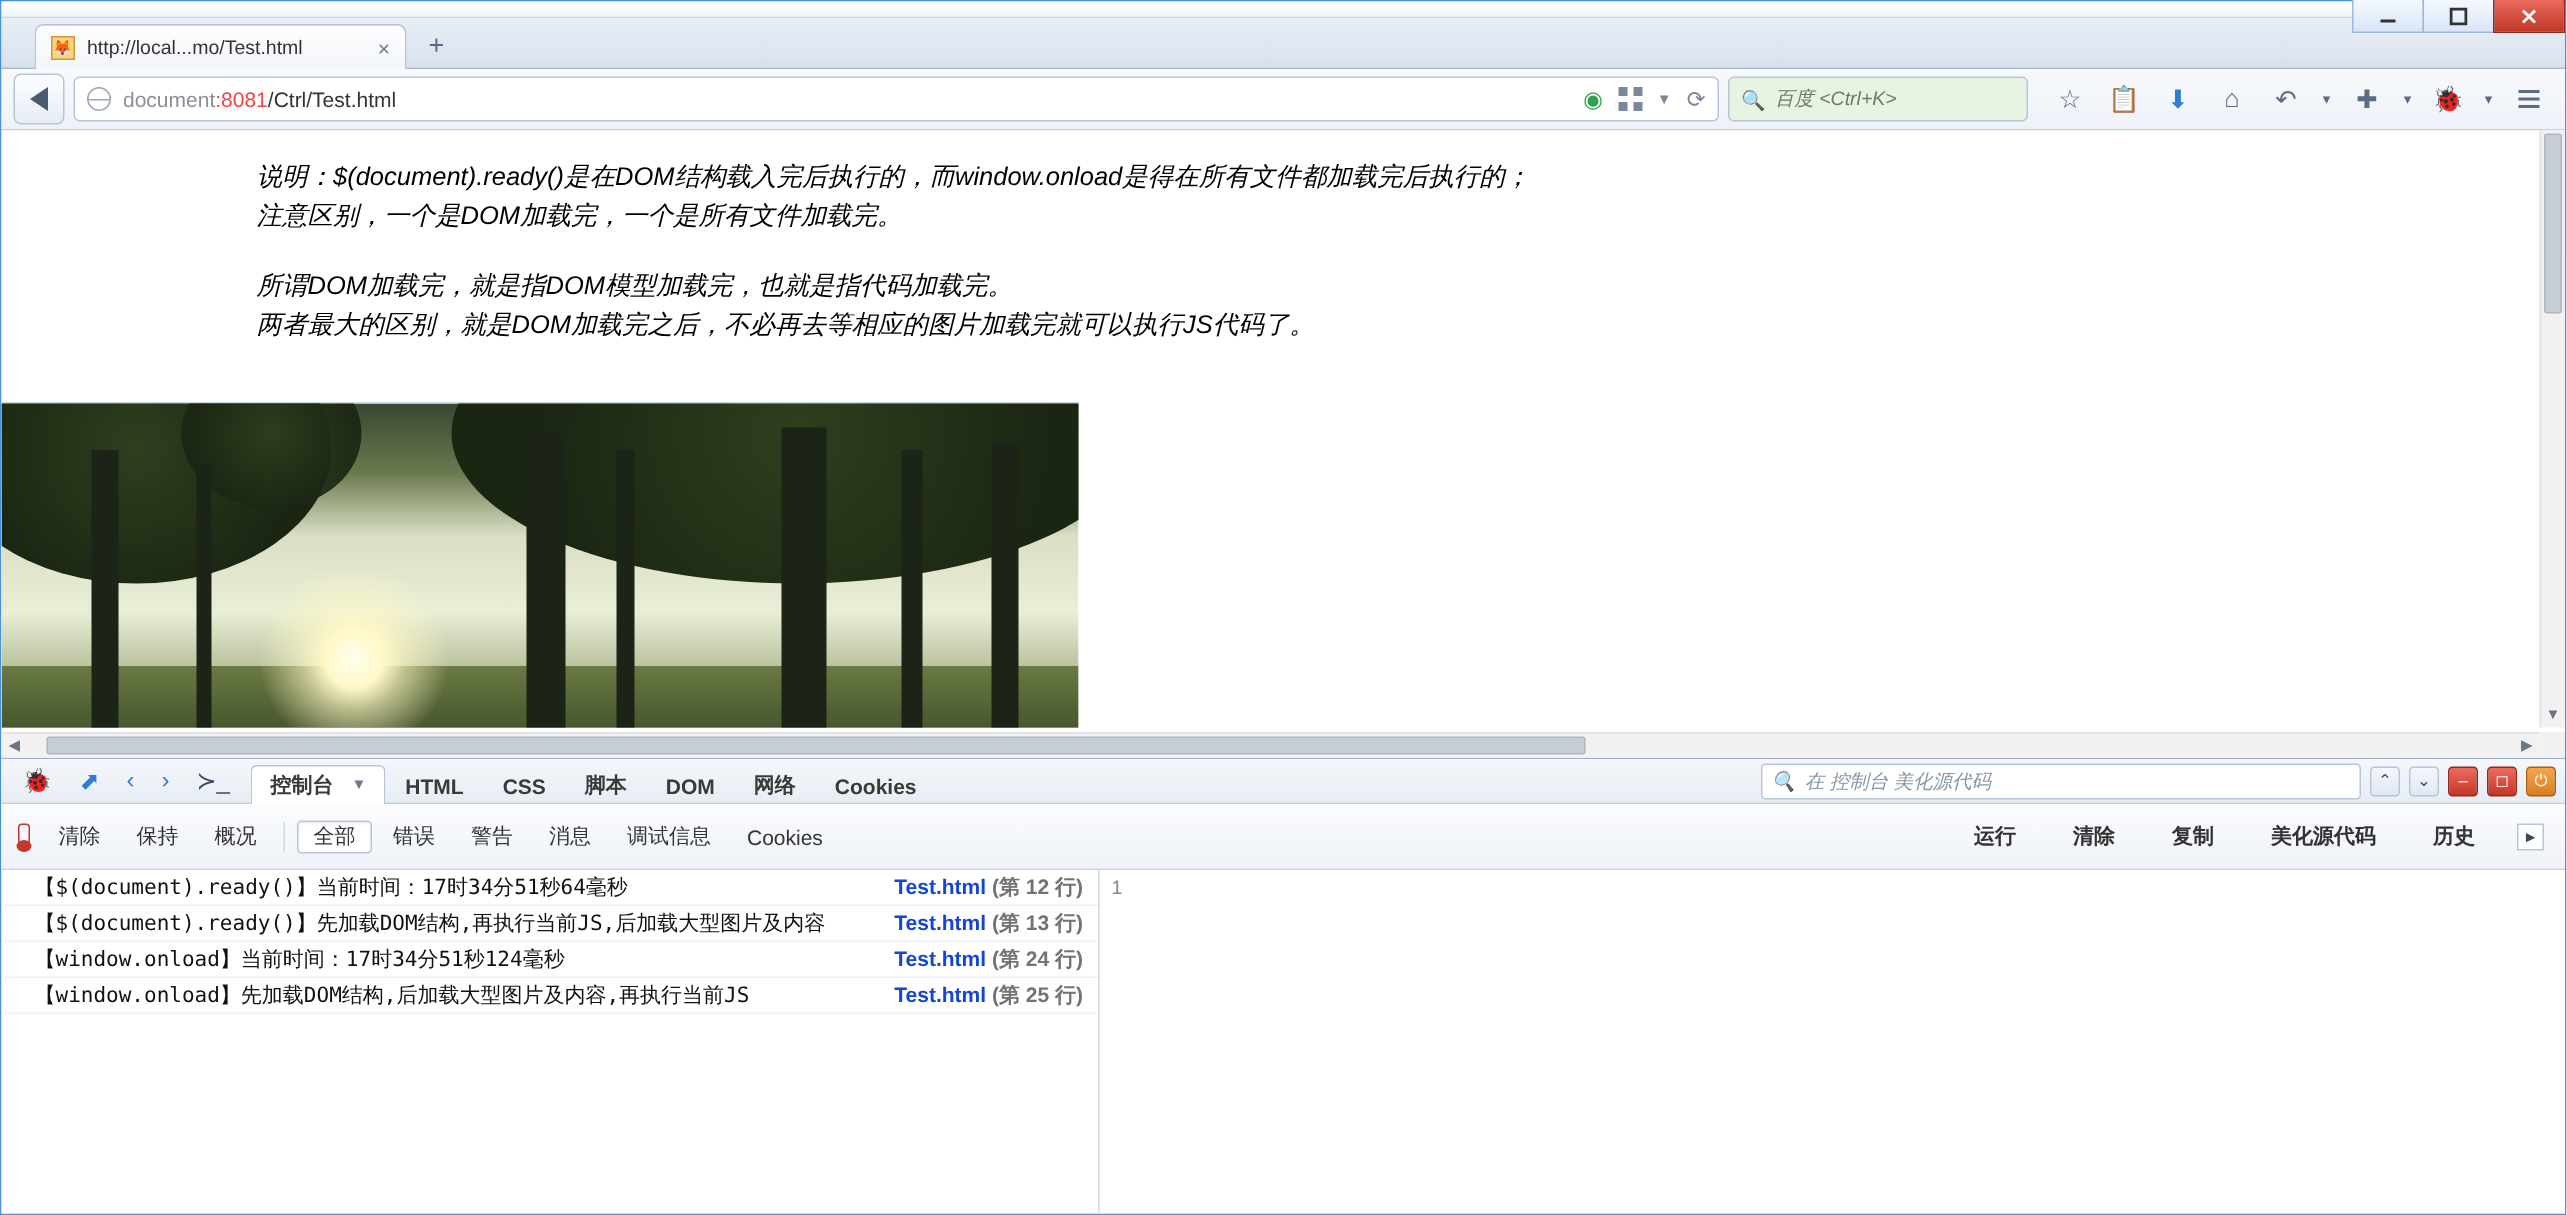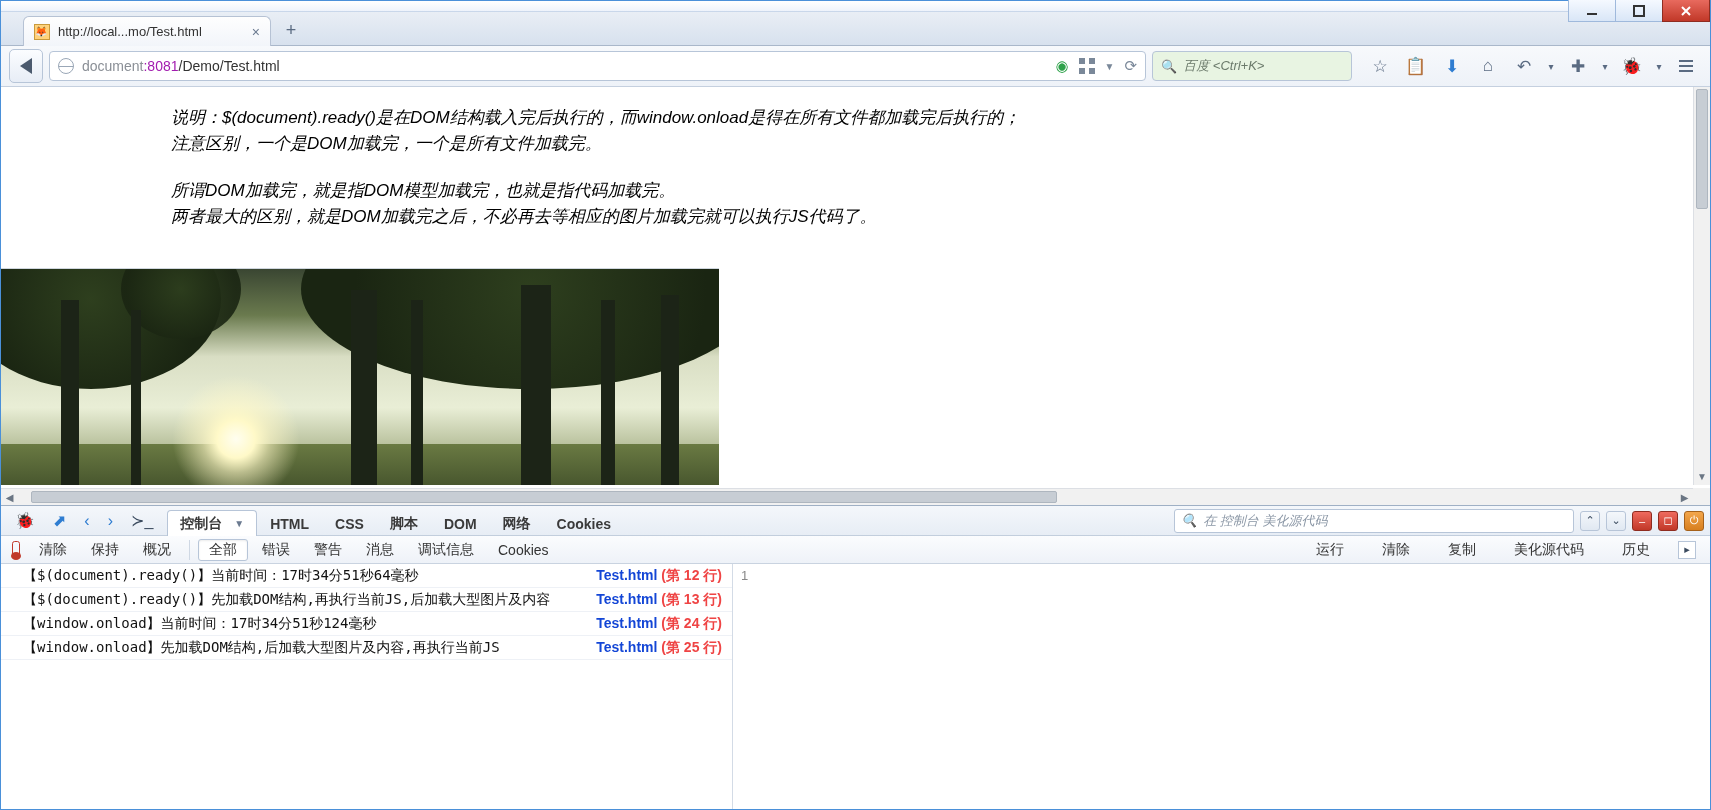--- a/index.html
+++ b/index.html
@@ -21,21 +21,21 @@
   .newtab { width:28px; height:26px; display:flex; align-items:center; justify-content:center; color:#5a6b82; font-size:18px; border:1px solid transparent; border-radius:4px; margin-left:2px; margin-bottom:2px;}
 
   
   .navbar { height:41px; background:linear-gradient(#f7f9fc,#eef2f8); border-bottom:1px solid #c5d0df; display:flex; align-items:center; padding:0 8px; gap:6px;}
   .nav-back { width:34px; height:34px; border-radius:5px; background:linear-gradient(#fbfdff,#e7edf6); border:1px solid #b7c5d8; display:flex; align-items:center; justify-content:center;}
   .arrow-left { width:0;height:0;border-top:8px solid transparent;border-bottom:8px solid transparent;border-right:12px solid #4b5a6e;}
   .addr { flex:1; height:30px; border:1px solid #b7c5d8; border-radius:4px; background:#fff; display:flex; align-items:center; padding:0 8px; gap:8px; font-size:14px;}
   .addr .globe { width:16px;height:16px;border:1px solid #9aa7b7;border-radius:50%; position:relative;}
   .addr .globe::before{content:"";position:absolute;left:0;right:0;top:50%;border-top:1px solid #9aa7b7;}
   .addr .url .host { color:#8a8f96;}
-  .addr .url .port { color:#a21caf;}
+  .addr .url .port { color:#ef4444;}
   .addr .url .path { color:#333;}
   .addr-right { margin-left:auto; display:flex; align-items:center; gap:10px; color:#7a8899; font-size:14px;}
   .shield { color:#2ea24a; font-size:15px;}
   .qr { width:16px;height:16px; background:
       linear-gradient(#7a8899,#7a8899) 0 0/6px 6px no-repeat,
       linear-gradient(#7a8899,#7a8899) 10px 0/6px 6px no-repeat,
       linear-gradient(#7a8899,#7a8899) 0 10px/6px 6px no-repeat,
       linear-gradient(#7a8899,#7a8899) 10px 10px/6px 6px no-repeat;}
   .dropdown-caret{font-size:10px;color:#7a8899;}
   .reload{font-size:15px;}
@@ -78,39 +78,39 @@
   .dt-icon { font-size:16px; }
   .dt-panel { padding:0 12px; height:26px; display:flex; align-items:center; border:1px solid transparent; border-bottom:none; border-radius:4px 4px 0 0; color:#3a3a3a; font-weight:700; margin-bottom:-1px; gap:4px;}
   .dt-panel.active { background:#fff; border-color:#b7c5d8; font-weight:700;gap:12px;}
   .dt-panel .caret{font-size:10px;color:#6b7a90;}
   .dt-right { margin-left:auto; display:flex; align-items:center; gap:6px;}
   .dt-search { width:400px; height:24px; border:1px solid #b7c5d8; border-radius:3px; background:#fff; display:flex; align-items:center; padding:0 6px; gap:6px; font-size:13px; color:#8a96a5; font-style:italic;}
   .dt-sq { width:20px; height:20px; display:flex; align-items:center; justify-content:center; background:linear-gradient(#f4f7fb,#e0e8f2); border:1px solid #b7c5d8; border-radius:3px; font-size:11px; color:#3a4a5e;}
   .dt-sq.red { background:linear-gradient(#ef6a5e,#c13828); border-color:#8f2c20; color:#fff;}
   .dt-sq.orange { background:linear-gradient(#f3a64c,#d77f1f); border-color:#a5611a; color:#fff;}
 
-  .dt-bar2 { height:28px; background:linear-gradient(#fbfcfe,#eef2f8); border-bottom:1px solid #c9d3e0; display:flex; align-items:center; padding:0 6px; gap:4px; font-size:14px; color:#333;}
+  .dt-bar2 { height:44px; background:linear-gradient(#fbfcfe,#eef2f8); border-bottom:1px solid #c9d3e0; display:flex; align-items:center; padding:0 6px; gap:4px; font-size:14px; color:#333;}
   .dt-chip { padding:0 10px; height:22px; display:flex; align-items:center; border-radius:3px;}
   .dt-chip.active { background:#fff; border:1px solid #b7c5d8; box-shadow:inset 0 1px 2px rgba(0,0,0,.08);}
   .dt-sep { width:1px; height:20px; background:#cfd8e4; margin:0 4px;}
   .therm { width:18px; display:flex; align-items:center; justify-content:center;}
   .therm-draw{width:8px;height:18px;border:1px solid #c0392b;border-radius:4px 4px 6px 6px;position:relative;}
   .therm-draw::after{content:"";position:absolute;left:-2px;right:-2px;bottom:-2px;height:8px;border-radius:50%;background:#c0392b;}
-  .dt-bar2 .group-right { margin-left:auto; display:flex; align-items:center; gap:18px; padding-right:8px;}
+  .dt-bar2 .group-right { margin-left:auto; display:flex; align-items:center; gap:18px; padding-right:8px;font-weight:bold;}
   .dt-bar2 .end-arrow { width:18px;height:18px; display:flex;align-items:center;justify-content:center; border:1px solid #b7c5d8; background:#fff; font-size:11px; color:#3a4a5e;}
 
   .dt-body { flex:1; display:flex; min-height:0; }
   .dt-left { flex:0 0 732px; border-right:1px solid #d3dbe6; overflow:hidden; font-size:14px;}
   .dt-right-pane { flex:1; position:relative; font-family:Consolas,monospace; font-size:13px; color:#888;}
   .dt-right-pane .ln { position:absolute; left:8px; top:4px;}
   .log-row { display:flex; align-items:center; height:24px; padding:0 10px 0 22px; border-bottom:1px solid #eef1f6;}
   .log-row .msg { font-family:"SimSun","宋体",Consolas,monospace; color:#111; white-space:pre;}
   .log-row .src { margin-left:auto; font-family:Arial; font-size:14px;}
   .log-row .src .file { color:#1346d6; font-weight:700;}
-  .log-row .src .line { color:#ef4444; font-weight:700;}
+  .log-row .src .line { color:#737373; font-weight:700;}
 
 </style>
 </head>
 <body>
 
 <div class="win-frame">
 
   <div class="win-titlebar">
     <div class="win-btns">
       <div class="win-btn" title="Minimize">
@@ -141,21 +141,21 @@
   </div>
 
   <div class="navbar">
     <div class="nav-back" title="Back">
         <div class="arrow-left"></div>
       </div>
 
     <div class="addr">
       <span class="globe"></span>
       <span class="url">
-        <span class="host">document</span><span class="port">:8081</span><span class="path">/Demo/Test.html</span>
+        <span class="host">document</span><span class="port">:8081</span><span class="path">/Ctrl/Test.html</span>
       </span>
       <span class="addr-right">
         <span class="shield">◉</span>
         <span class="qr"></span>
         <span class="dropdown-caret">▼</span>
         <span class="reload" title="Reload">⟳</span>
       </span>
     </div>
 
     <div class="search">

